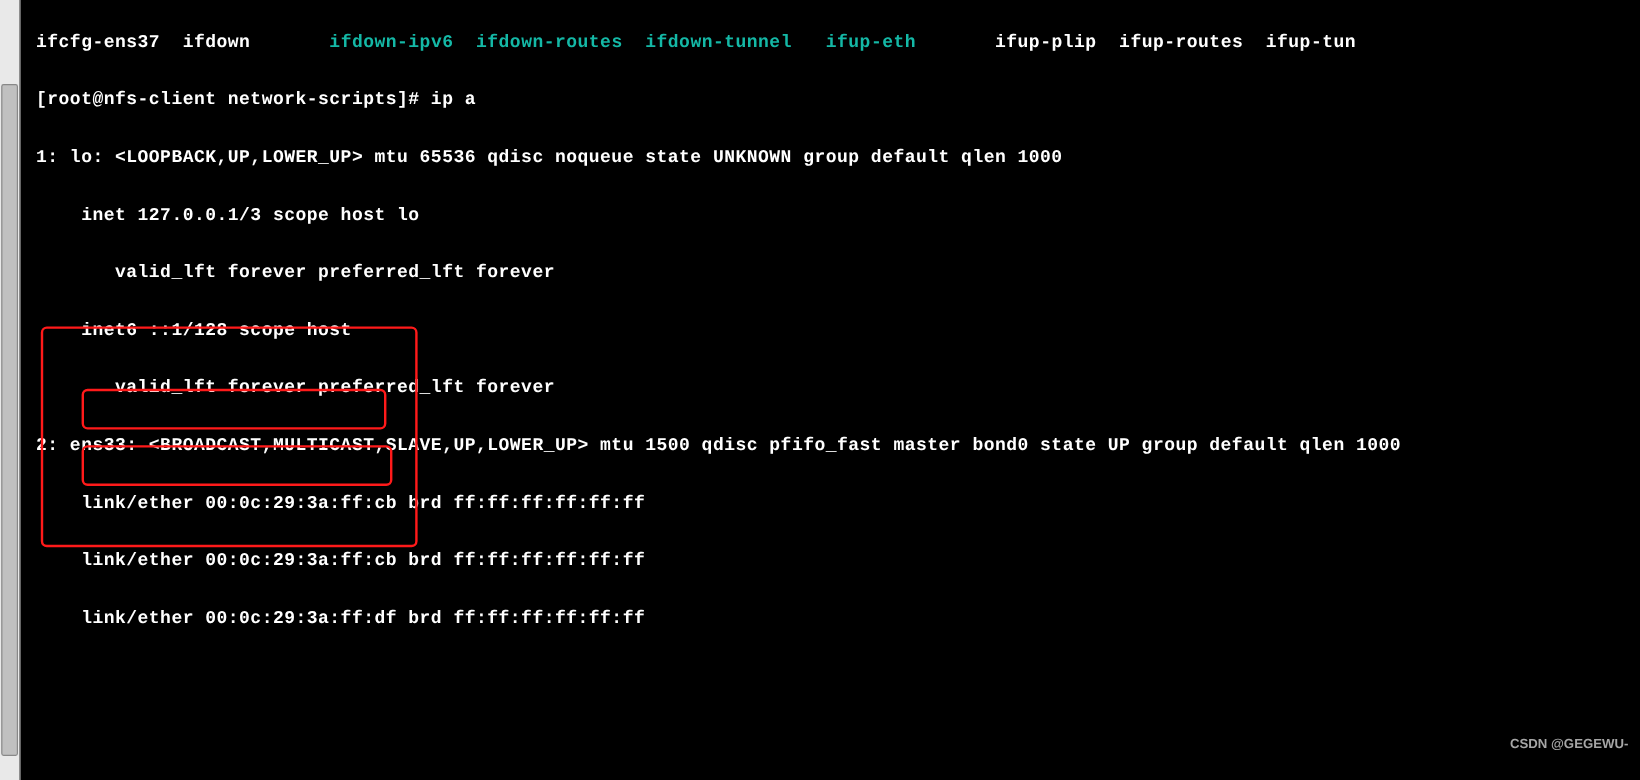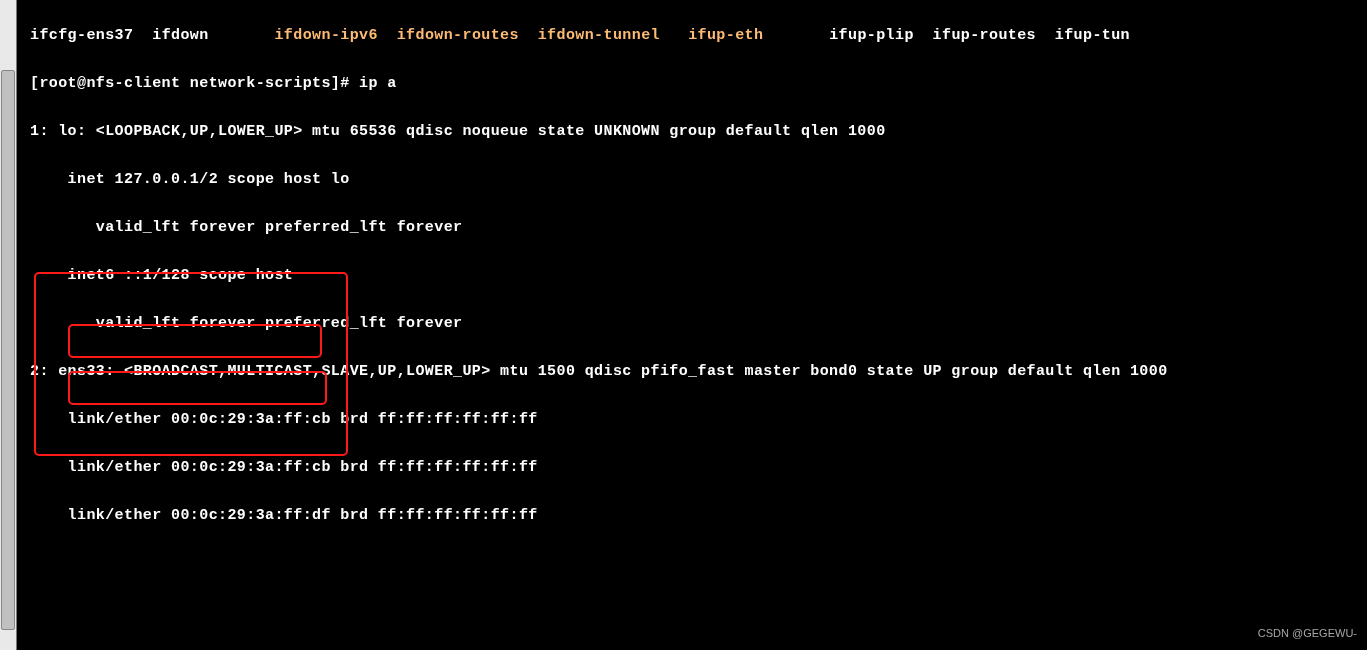--- a/index.html
+++ b/index.html
@@ -39,54 +39,54 @@
   .term {
     position: absolute;
     left: 16px;
     top: 0;
     right: 0;
     padding: 0 14px;
     white-space: pre;
     letter-spacing: 0.4px;
   }
   .cyan { color: #ffffff; }
-  .green { color: #fdba74; }
+  .green { color: #14b8a6; }
   .redbox {
     position: absolute;
     border: 2px solid #ff1a1a;
     border-radius: 5px;
     pointer-events: none;
     z-index: 10;
   }
   .box-outer { left: 34px; top: 272px; width: 310px; height: 180px; }
   .box-mid1  { left: 68px; top: 324px; width: 250px; height: 30px; }
   .box-mid2  { left: 68px; top: 371px; width: 255px; height: 30px; }
   .watermark {
     position: absolute;
     right: 10px;
-    bottom: 5px;
+    bottom: 18px;
     color: #a6a6a6;
     font-size: 11px;
     font-family: Arial, sans-serif;
-    font-weight: normal;
+    font-weight: bold;
     letter-spacing: 0;
   }
 </style>
 </head>
 <body>
 
 <div class="scrollbar">
   <div class="scrollbar-thumb"></div>
 </div>
 
 <div class="term">
 <div><span>ifcfg-ens37</span>  <span class="cyan">ifdown</span>       <span class="green">ifdown-ipv6  ifdown-routes  ifdown-tunnel   ifup-eth</span>       <span class="cyan">ifup-plip  ifup-routes  ifup-tun</span></div>
 <div>[root@nfs-client network-scripts]# ip a</div>
 <div>1: lo: &lt;LOOPBACK,UP,LOWER_UP&gt; mtu 65536 qdisc noqueue state UNKNOWN group default qlen 1000</div>
-<div>    inet 127.0.0.1/2 scope host lo</div>
+<div>    inet 127.0.0.1/3 scope host lo</div>
 <div>       valid_lft forever preferred_lft forever</div>
 <div>    inet6 ::1/128 scope host</div>
 <div>       valid_lft forever preferred_lft forever</div>
 <div>2: ens33: &lt;BROADCAST,MULTICAST,SLAVE,UP,LOWER_UP&gt; mtu 1500 qdisc pfifo_fast master bond0 state UP group default qlen 1000</div>
 <div>    link/ether 00:0c:29:3a:ff:cb brd ff:ff:ff:ff:ff:ff</div>
 <div>    link/ether 00:0c:29:3a:ff:cb brd ff:ff:ff:ff:ff:ff</div>
 <div>    link/ether 00:0c:29:3a:ff:df brd ff:ff:ff:ff:ff:ff</div>
 
 
 

